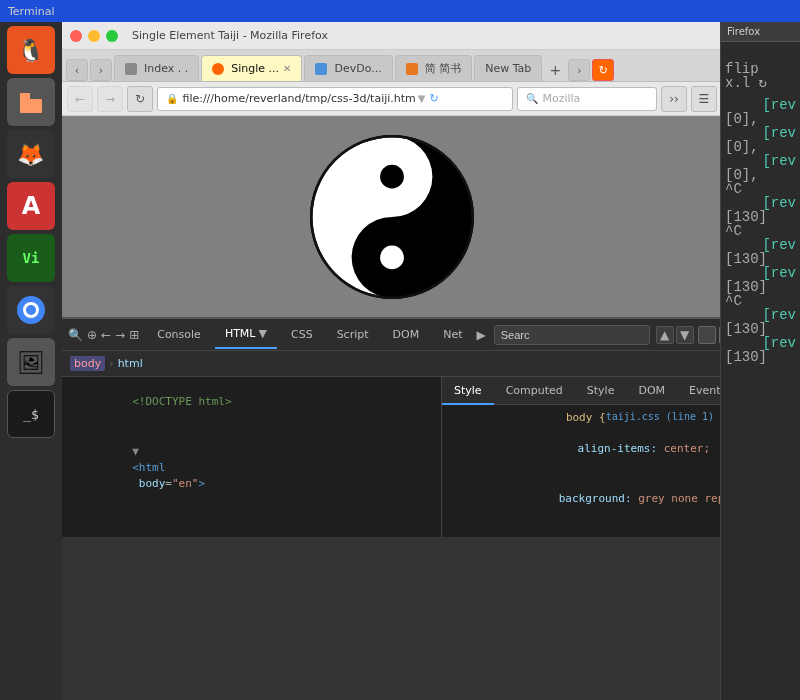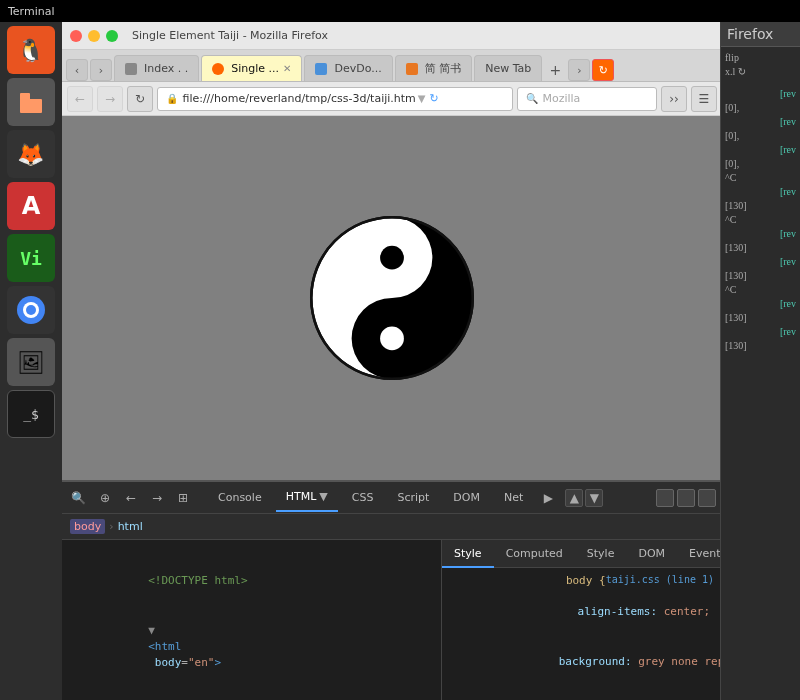--- a/index.html
+++ b/index.html
@@ -7,21 +7,21 @@
       font-family: 'DejaVu Sans', Arial, sans-serif; 
       font-size: 12px;
       background: #333;
       width: 800px;
       height: 700px;
       overflow: hidden;
     }
 
     
     .terminal-bar {
-      background: #000000;
+      background: #1d4ed8;
       color: #ccc;
       padding: 3px 8px;
       font-size: 11px;
       height: 22px;
       display: flex;
       align-items: center;
     }
 
     
     .sidebar {
@@ -49,21 +49,21 @@
       cursor: pointer;
       overflow: hidden;
     }
 
     
     .firefox-window {
       position: absolute;
       left: 62px;
       top: 22px;
       width: 660px;
-      height: 678px;
+      height: 515px;
       background: #f0f0f0;
       display: flex;
       flex-direction: column;
     }
 
     
     .ff-titlebar {
       background: #e8e8e8;
       padding: 4px 8px;
       font-size: 11px;
@@ -291,21 +291,21 @@
       flex: 1;
       overflow: hidden;
     }
 
     
     .dt-html-panel {
       width: 380px;
       background: #1e1e1e;
       border-right: 1px solid #444;
       overflow: auto;
-      padding: 16px;
+      padding: 0;
     }
 
     .dt-breadcrumb {
       background: #2d2d2d;
       padding: 3px 8px;
       height: 26px;
       display: flex;
       align-items: center;
       gap: 4px;
       font-size: 11px;
@@ -405,31 +405,32 @@
       top: 22px;
       width: 80px;
       height: 678px;
       background: #2b2b2b;
       border-left: 1px solid #444;
     }
 
     .extra-header {
       background: #3d3d3d;
       color: #ccc;
-      font-size: 14px;
+      font-size: 10px;
       padding: 4px 6px;
       border-bottom: 1px solid #555;
     }
 
     .terminal-content {
       padding: 4px;
-      font-family: Liberation Serif, serif;
-      font-size: 10px;
+      font-family: Liberation Mono, monospace;
+      font-size: 14px;
       color: #aaa;
       line-height: 14px;
+      margin-top: 16px;
     }
 
     .terminal-content .cyan { color: #4ec9b0; text-align: right; }
   </style>
 </head>
 <body>
 
 <div class="terminal-bar">
   <span>Terminal</span>
 </div>
@@ -449,21 +450,21 @@
 
   <div class="sidebar-icon" style="background:#333;">
     <span style="font-size:22px;">🦊</span>
   </div>
 
   <div class="sidebar-icon" style="background:#cc3333;">
     <span style="font-size:24px; font-weight:bold; color:white;">A</span>
   </div>
 
   <div class="sidebar-icon" style="background:#1a5c1a;">
-    <span style="font-size:18px; font-weight:bold; color:#66ff66; font-family:monospace;">Vi</span>
+    <span style="font-size:14px; font-weight:bold; color:#66ff66; font-family:monospace;">Vi</span>
   </div>
 
   <div class="sidebar-icon" style="background:#333;">
     <svg width="32" height="32" viewBox="0 0 32 32">
       <circle cx="16" cy="16" r="14" fill="#4285f4"></circle>
       <circle cx="16" cy="16" r="8" fill="white"></circle>
       <circle cx="16" cy="16" r="5" fill="#4285f4"></circle>
     </svg>
   </div>
 
@@ -582,20 +583,21 @@
         <span>Script</span>
       </div>
       <div class="dt-tab">
         <span>DOM</span>
       </div>
       <div class="dt-tab">
         <span>Net</span>
       </div>
       <div class="dt-icon-btn">▶</div>
 
+      <input class="dt-search" value="Searc" placeholder="Searc" style="">
       <div class="dt-search-btns">
         <div class="dt-icon-btn" style="background:#3d3d3d; border:1px solid #555; border-radius:2px; width:18px; height:18px;">▲</div>
         <div class="dt-icon-btn" style="background:#3d3d3d; border:1px solid #555; border-radius:2px; width:18px; height:18px;">▼</div>
       </div>
 
       <div style="margin-left:auto; display:flex; gap:3px;">
         <div style="width:18px;height:18px;background:#444;border:1px solid #666;border-radius:2px;cursor:pointer;"></div>
         <div style="width:18px;height:18px;background:#444;border:1px solid #666;border-radius:2px;cursor:pointer;"></div>
         <div style="width:18px;height:18px;background:#444;border:1px solid #666;border-radius:2px;cursor:pointer;"></div>
       </div>

